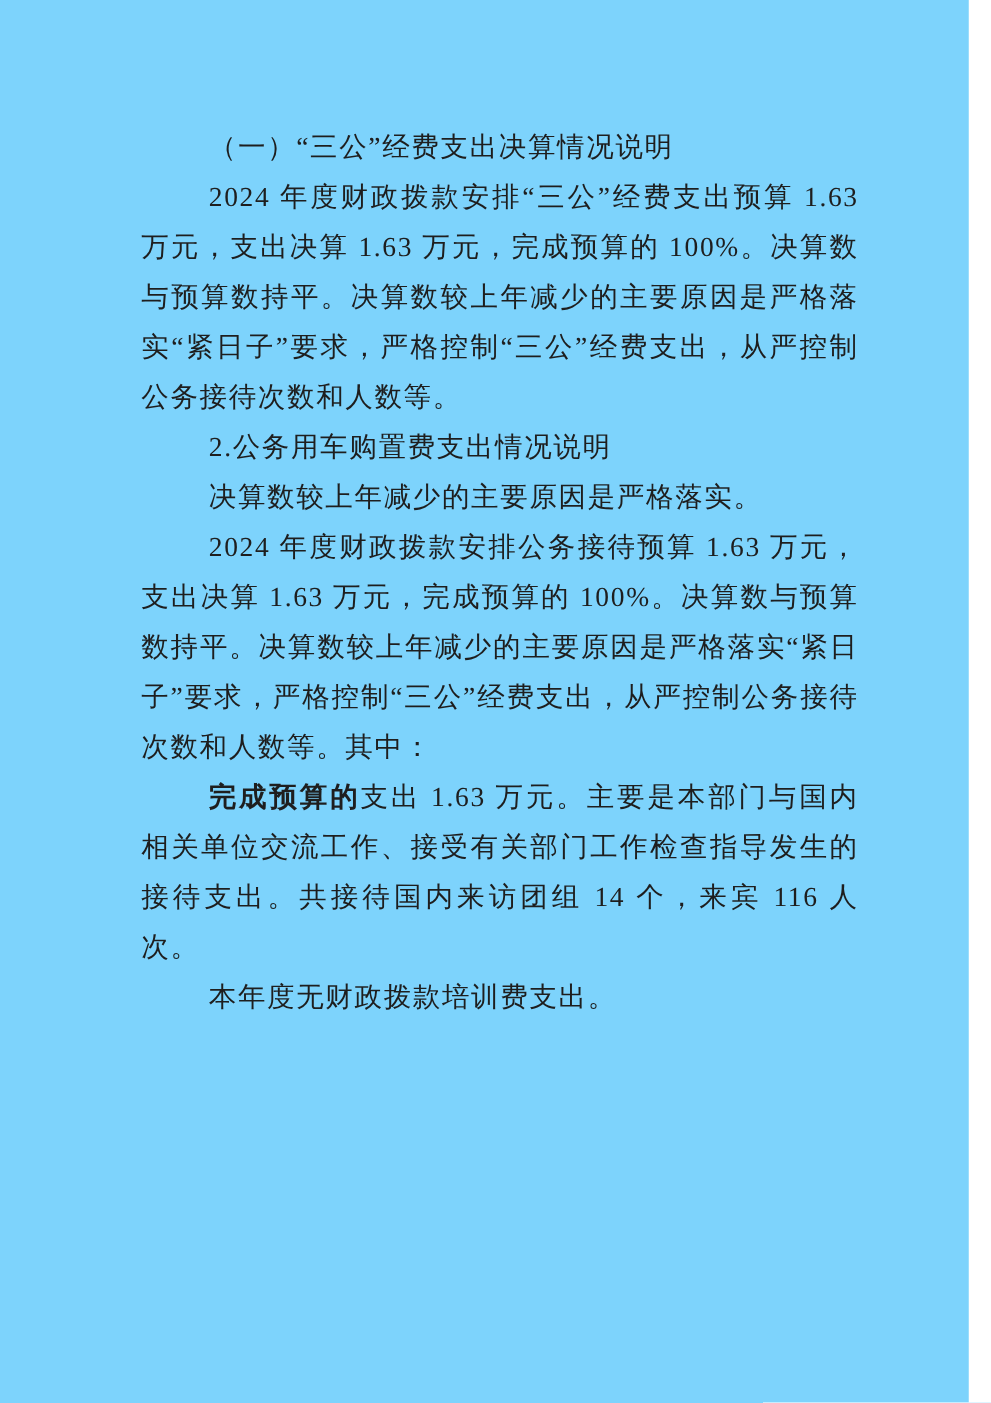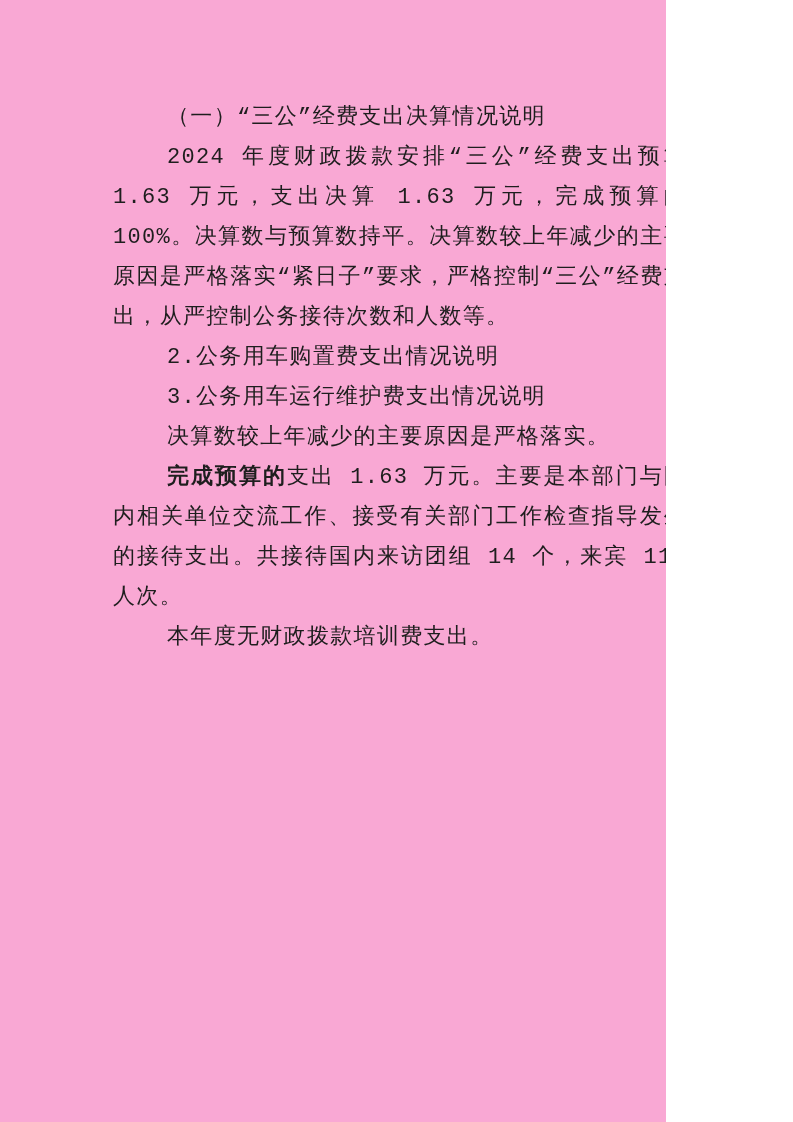--- a/index.html
+++ b/index.html
@@ -2,26 +2,26 @@
 <html><head>
 <meta charset="utf-8">
 <style>
   html, body {
     margin: 0;
     padding: 0;
     background: #ffffff;
   }
   .page {
     position: relative;
-    width: 666px;
+    width: 775px;
     height: 1122px;
-    background: #f9a8d4;
+    background: #7dd3fc;
     overflow: hidden;
     box-sizing: border-box;
-    font-family: Liberation Mono, monospace;
+    font-family: Liberation Serif, serif;
   }
   .doc-body {
     position: absolute;
     top: 98px;
     left: 113px;
     width: 574px;
     color: #1e1e1e;
     font-size: 22px;
     line-height: 40px;
     text-align: justify;
@@ -41,18 +41,18 @@
   }
 </style>
 </head>
 <body>
 
 <div class="page">
   <div class="doc-body">
       <p class="para heading">（一）“三公”经费支出决算情况说明</p>
       <p class="para">2024 年度财政拨款安排“三公”经费支出预算 1.63 万元，支出决算 1.63 万元，完成预算的 100%。决算数与预算数持平。决算数较上年减少的主要原因是严格落实“紧日子”要求，严格控制“三公”经费支出，从严控制公务接待次数和人数等。</p>
       <p class="para heading">2.公务用车购置费支出情况说明</p>
-      <p class="para heading">3.公务用车运行维护费支出情况说明</p>
       <p class="para">决算数较上年减少的主要原因是严格落实。</p>
+      <p class="para">2024 年度财政拨款安排公务接待预算 1.63 万元，支出决算 1.63 万元，完成预算的 100%。决算数与预算数持平。决算数较上年减少的主要原因是严格落实“紧日子”要求，严格控制“三公”经费支出，从严控制公务接待次数和人数等。其中：</p>
       <p class="para"><span class="bold-lead">完成预算的</span>支出 1.63 万元。主要是本部门与国内相关单位交流工作、接受有关部门工作检查指导发生的接待支出。共接待国内来访团组 14 个，来宾 116 人次。</p>
       <p class="para">本年度无财政拨款培训费支出。</p>
     </div>
 </div>
 
 </body></html>

